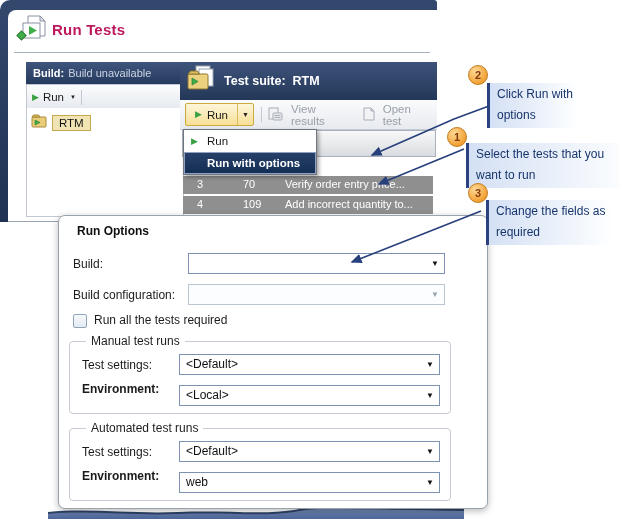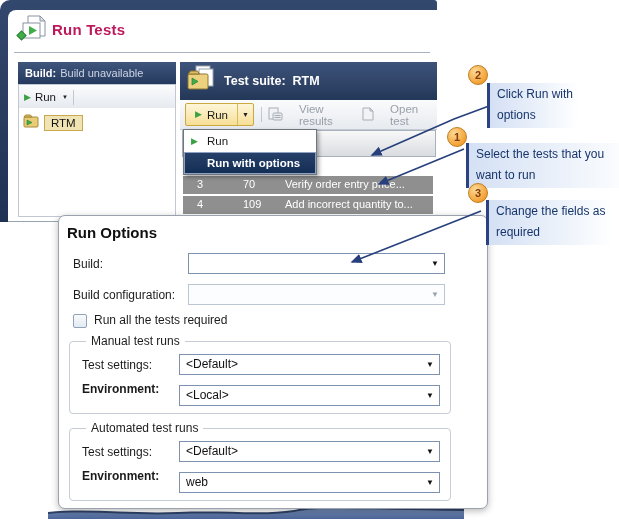--- a/index.html
+++ b/index.html
@@ -11,21 +11,21 @@
   #backdrop{left:0;top:0;width:437px;height:222px;border-radius:10px 3px 0 0;
             background:linear-gradient(180deg,#33486d,#1f3254);}
   #app{left:8px;top:10px;width:429px;height:211px;background:#fff;
        border-radius:8px 0 0 0;border-bottom:1px solid #9aa4b0;}
 
   
   #app-title{left:44px;top:11px;font-size:15px;font-weight:bold;color:#be185d;letter-spacing:.2px;}
   #hdr-sep{left:6px;top:42px;width:416px;height:1px;background:#a9b2c2;}
 
   
-  #build-panel{left:10px;top:52px;width:158px;height:155px;}
+  #build-panel{left:18px;top:52px;width:158px;height:155px;}
   #bp-header{left:0;top:0;width:158px;height:22px;
              background:linear-gradient(180deg,#40557c,#253a5e);
              color:#fff;font-size:11px;line-height:22px;padding-left:7px;width:151px;}
   #bp-header .lbl{font-weight:bold;}
   #bp-header .val{color:#ccd4e4;margin-left:4px;}
   #bp-toolbar{left:0;top:22px;width:156px;height:24px;border:1px solid #c2c8d2;
               background:linear-gradient(180deg,#fbfcfd,#e5e9ef);
               display:flex;align-items:center;font-size:11.5px;}
   .tb-btn{display:flex;align-items:center;gap:4px;padding:0 5px;height:100%;cursor:default;}
   .play{color:#3aa143;font-size:9px;line-height:1;}
@@ -45,21 +45,21 @@
   #sp-header .txt .val{margin-left:7px;}
   #sp-toolbar{left:0;top:38px;width:257px;height:29px;border-bottom:1px solid #c6ccd6;
               background:linear-gradient(180deg,#fafbfc,#e7eaef);
               display:flex;align-items:center;font-size:11.5px;}
   #run-split{display:flex;align-items:center;height:21px;margin-left:5px;
              background:linear-gradient(180deg,#fdf6da,#f7df96);
              border:1px solid #caa93f;border-radius:2px;}
   #run-split .main{display:flex;align-items:center;gap:5px;padding:0 9px;}
   #run-split .arrow{width:15px;text-align:center;border-left:1px solid #d9bb5e;
                     font-size:7px;line-height:21px;color:#222;}
-  .gray-btn{display:flex;align-items:center;gap:16px;color:#9aa0aa;padding:0 6px;}
+  .gray-btn{display:flex;align-items:center;gap:8px;color:#9aa0aa;padding:0 6px;}
   #sp-tbl-header{left:2px;top:68px;width:252px;height:25px;border:1px solid #a8b0ba;
                  background:linear-gradient(180deg,#f8f8f8,#d9dce0);}
   .trow{left:3px;width:250px;height:18px;background:#8f8f8f;color:#fff;font-size:11px;}
   #trow-0{top:114px;} #trow-1{top:134px;}
   .trow span{position:absolute;top:2px;}
   .trow .c-order{left:14px;} .trow .c-id{left:60px;} .trow .c-title{left:102px;white-space:nowrap;}
 
   
   #run-menu{left:3px;top:67px;width:132px;background:#fff;border:1px solid #70767f;
             box-shadow:2px 2px 4px rgba(0,0,0,.35);z-index:6;font-size:11.5px;}
@@ -78,21 +78,21 @@
   .cbox{background:linear-gradient(90deg,#d4e0f4,#feffff);border-left:3px solid #2b4180;
         border-radius:0 5px 5px 0;color:#17356b;font-size:12px;line-height:21px;
         padding:1px 4px 2px 7px;z-index:44;}
   #cbox-2{left:487px;top:83px;width:77px;}
   #cbox-1{left:466px;top:143px;width:153px;}
   #cbox-3{left:486px;top:200px;width:112px;}
 
   
   #dialog{left:58px;top:215px;width:428px;height:292px;background:#fff;
           border:1px solid #9aa3ad;border-radius:7px;box-shadow:0 2px 7px rgba(0,0,0,.28);z-index:10;}
-  #dlg-title{left:8px;top:8px;font-size:15px;font-weight:bold;color:#101010;}
+  #dlg-title{left:18px;top:8px;font-size:12px;font-weight:bold;color:#101010;}
   .dlg-label{font-size:12px;color:#1c1c1c;}
   .combo{position:absolute;height:19px;border:1px solid #7d92b0;background:#fff;
          font-size:12px;line-height:19px;padding-left:6px;color:#111;}
   .combo .carrow{position:absolute;right:5px;top:0;font-size:8px;color:#111;line-height:19px;}
   .combo.disabled{border-color:#bcc6d2;background:#fcfdfe;}
   .combo.disabled .carrow{color:#9aa4ae;}
   #lbl-build{left:14px;top:41px;} #cmb-build{left:129px;top:37px;width:249px;}
   #lbl-cfg{left:14px;top:72px;}  #cmb-cfg{left:129px;top:68px;width:249px;}
   #chk{left:14px;top:98px;width:12px;height:12px;border:1px solid #8fa3b8;border-radius:2px;
        background:linear-gradient(180deg,#f8fafc,#e2eaf2);}

